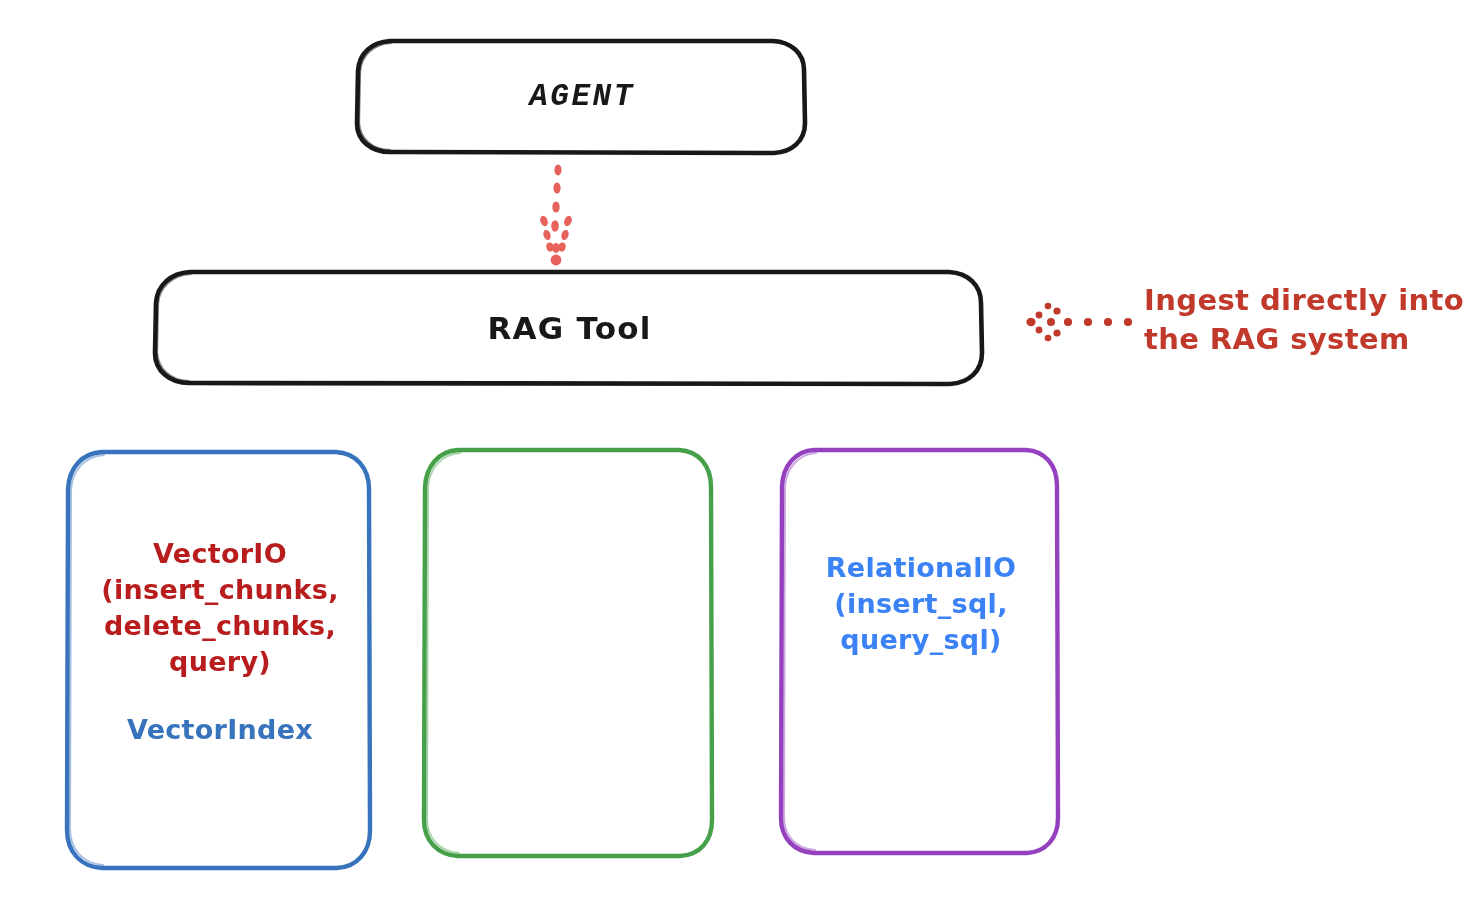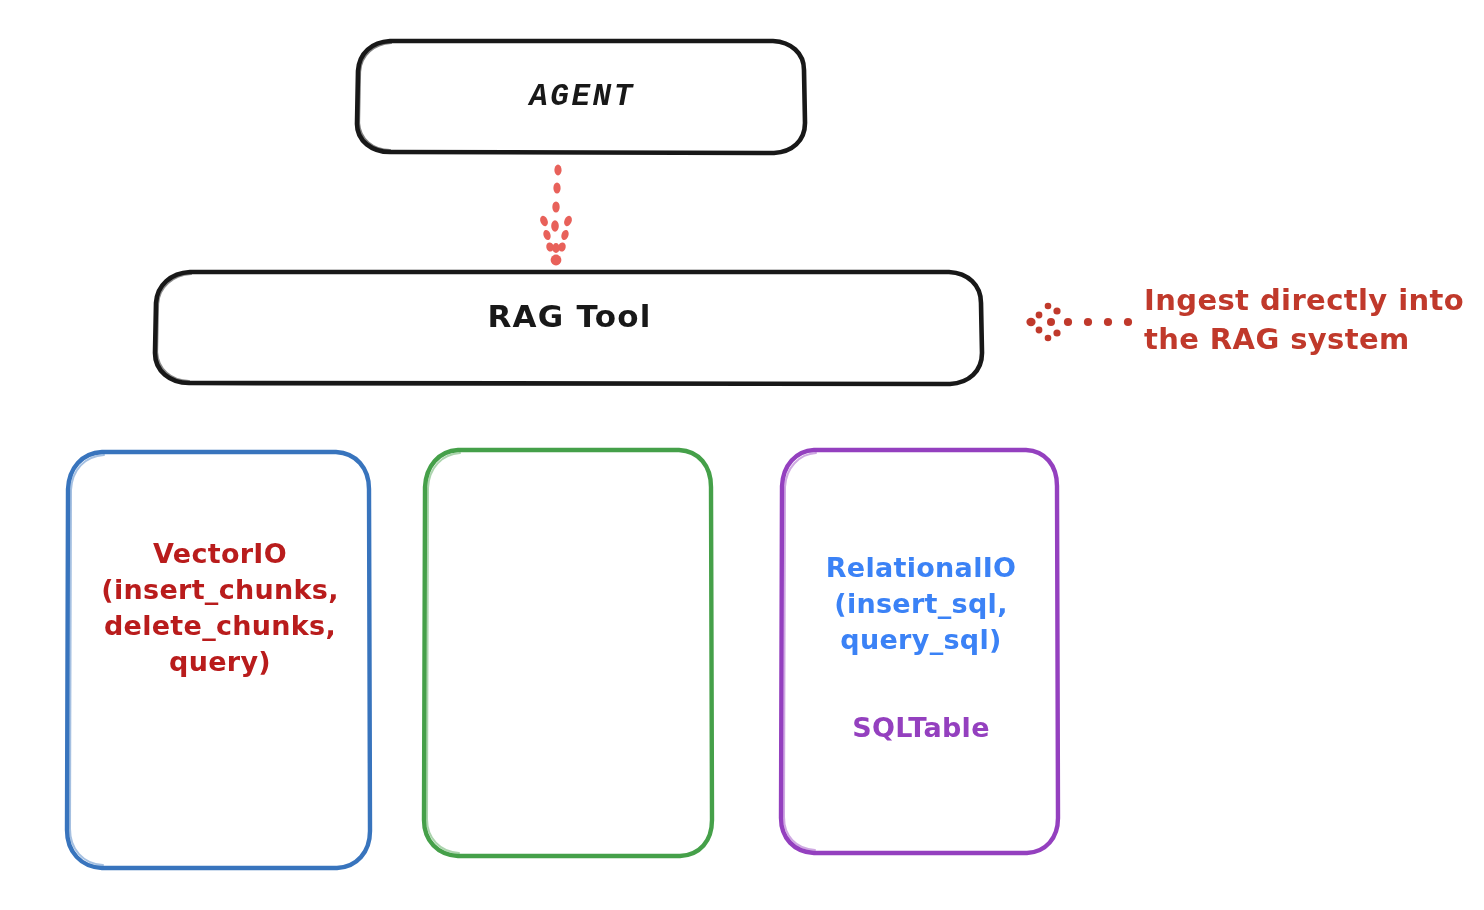--- a/index.html
+++ b/index.html
@@ -43,21 +43,21 @@
     height: 112px;
     font-size: 31px;
     font-style: italic;
     font-weight: 700;
     letter-spacing: 2.5px;
     color: #181818;
     font-family: Liberation Mono, monospace;
   }
   .label-ragtool {
     left: 156px;
-    top: 260px;
+    top: 272px;
     width: 827px;
     height: 112px;
     font-size: 31px;
     font-weight: 600;
     letter-spacing: 1.2px;
     color: #181818;
     font-family: "DejaVu Sans", sans-serif;
   }
   .leaf-text {
     position: absolute;
@@ -215,23 +215,23 @@
   </svg>
 
   <div class="node-label label-agent">AGENT</div>
 
   <div class="node-label label-ragtool">RAG Tool</div>
 
   <div class="leaf-text leaf-api vector-api">VectorIO
 (insert_chunks,
 delete_chunks,
 query)</div>
+  <div class="leaf-text leaf-index vector-idx">VectorIndex</div>
 
 
   <div class="leaf-text leaf-api rel-api">RelationalIO
 (insert_sql,
 query_sql)</div>
-  <div class="leaf-text leaf-index rel-idx">SQLTable</div>
 
   <div class="annotation">Ingest directly into
 the RAG system</div>
 
 </div>
 
 </body></html>

